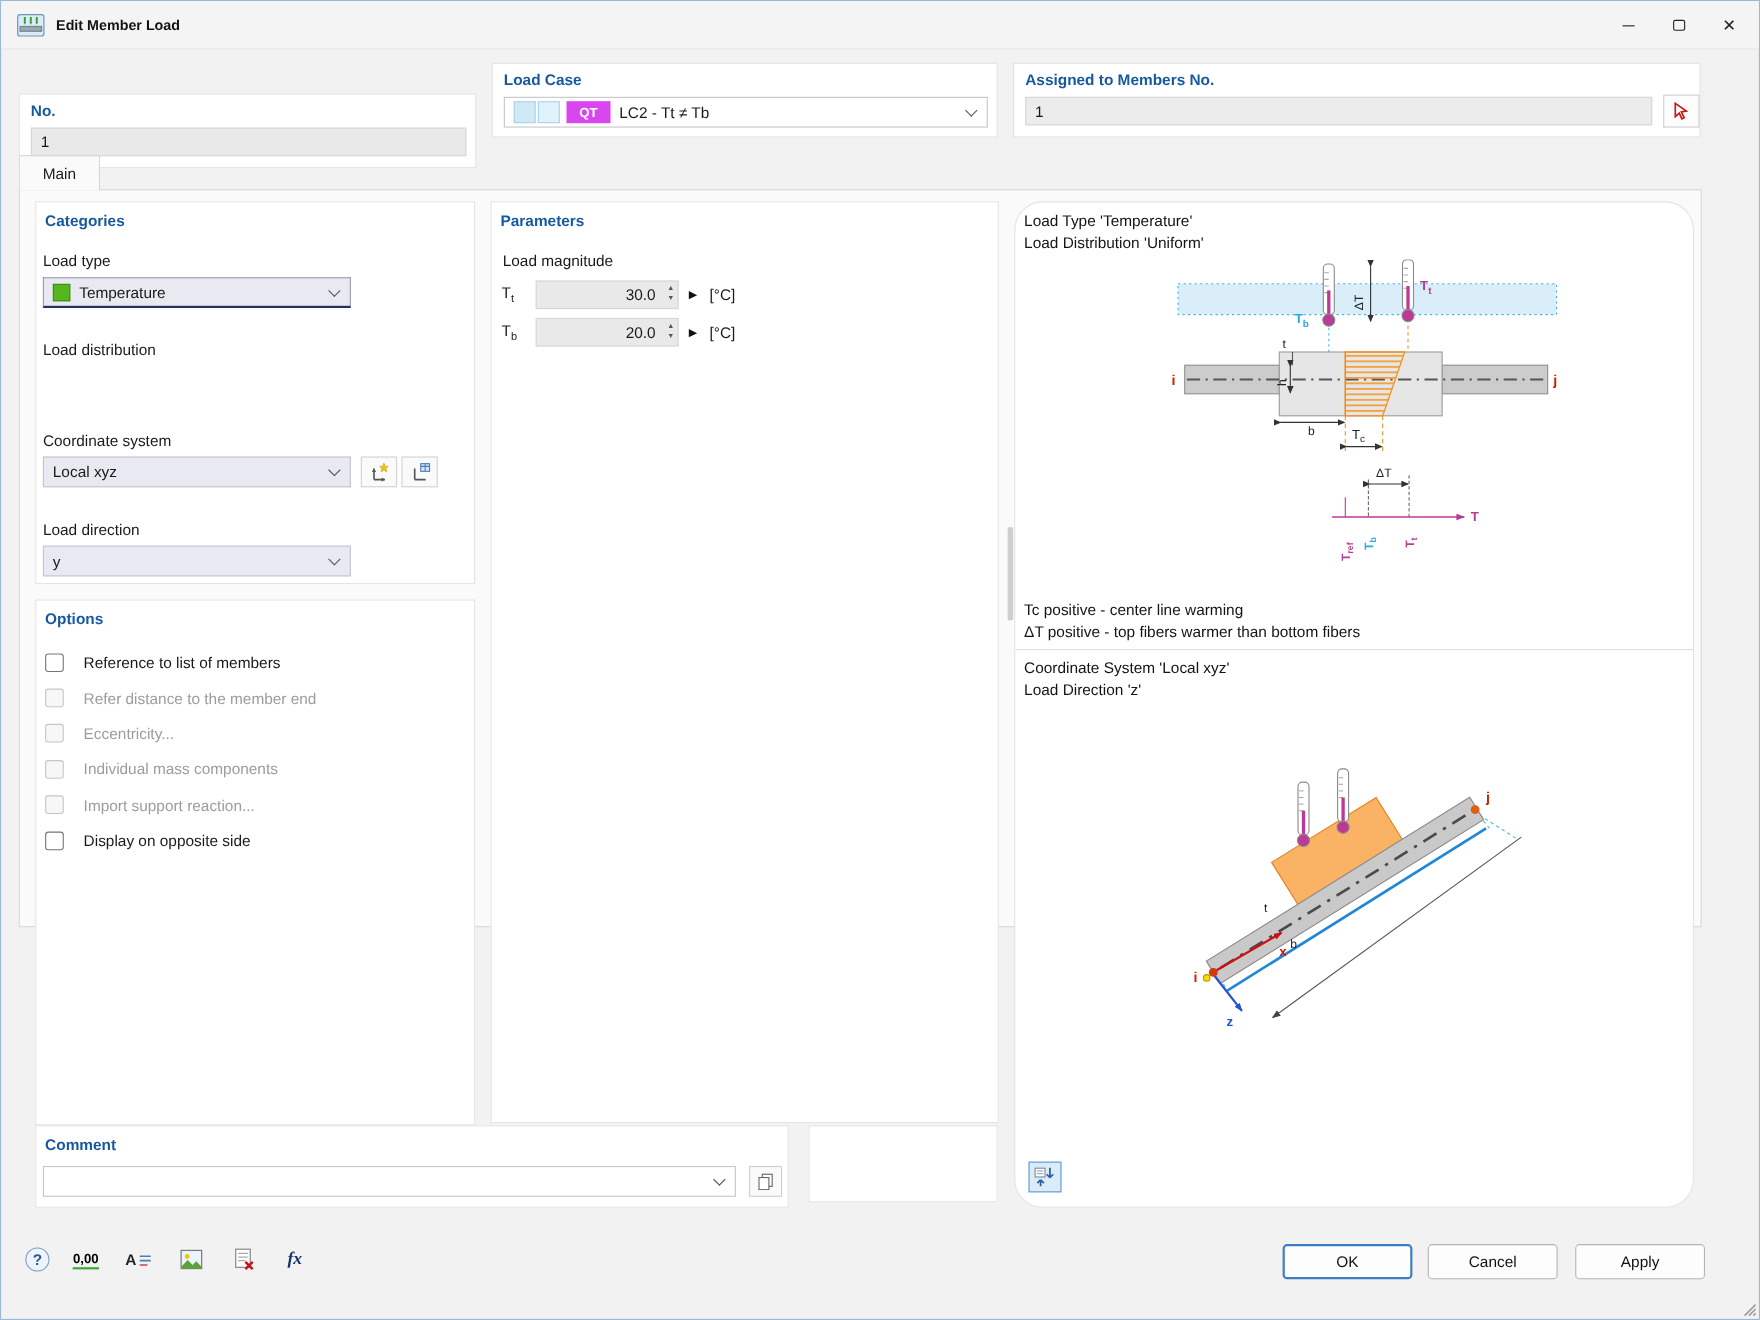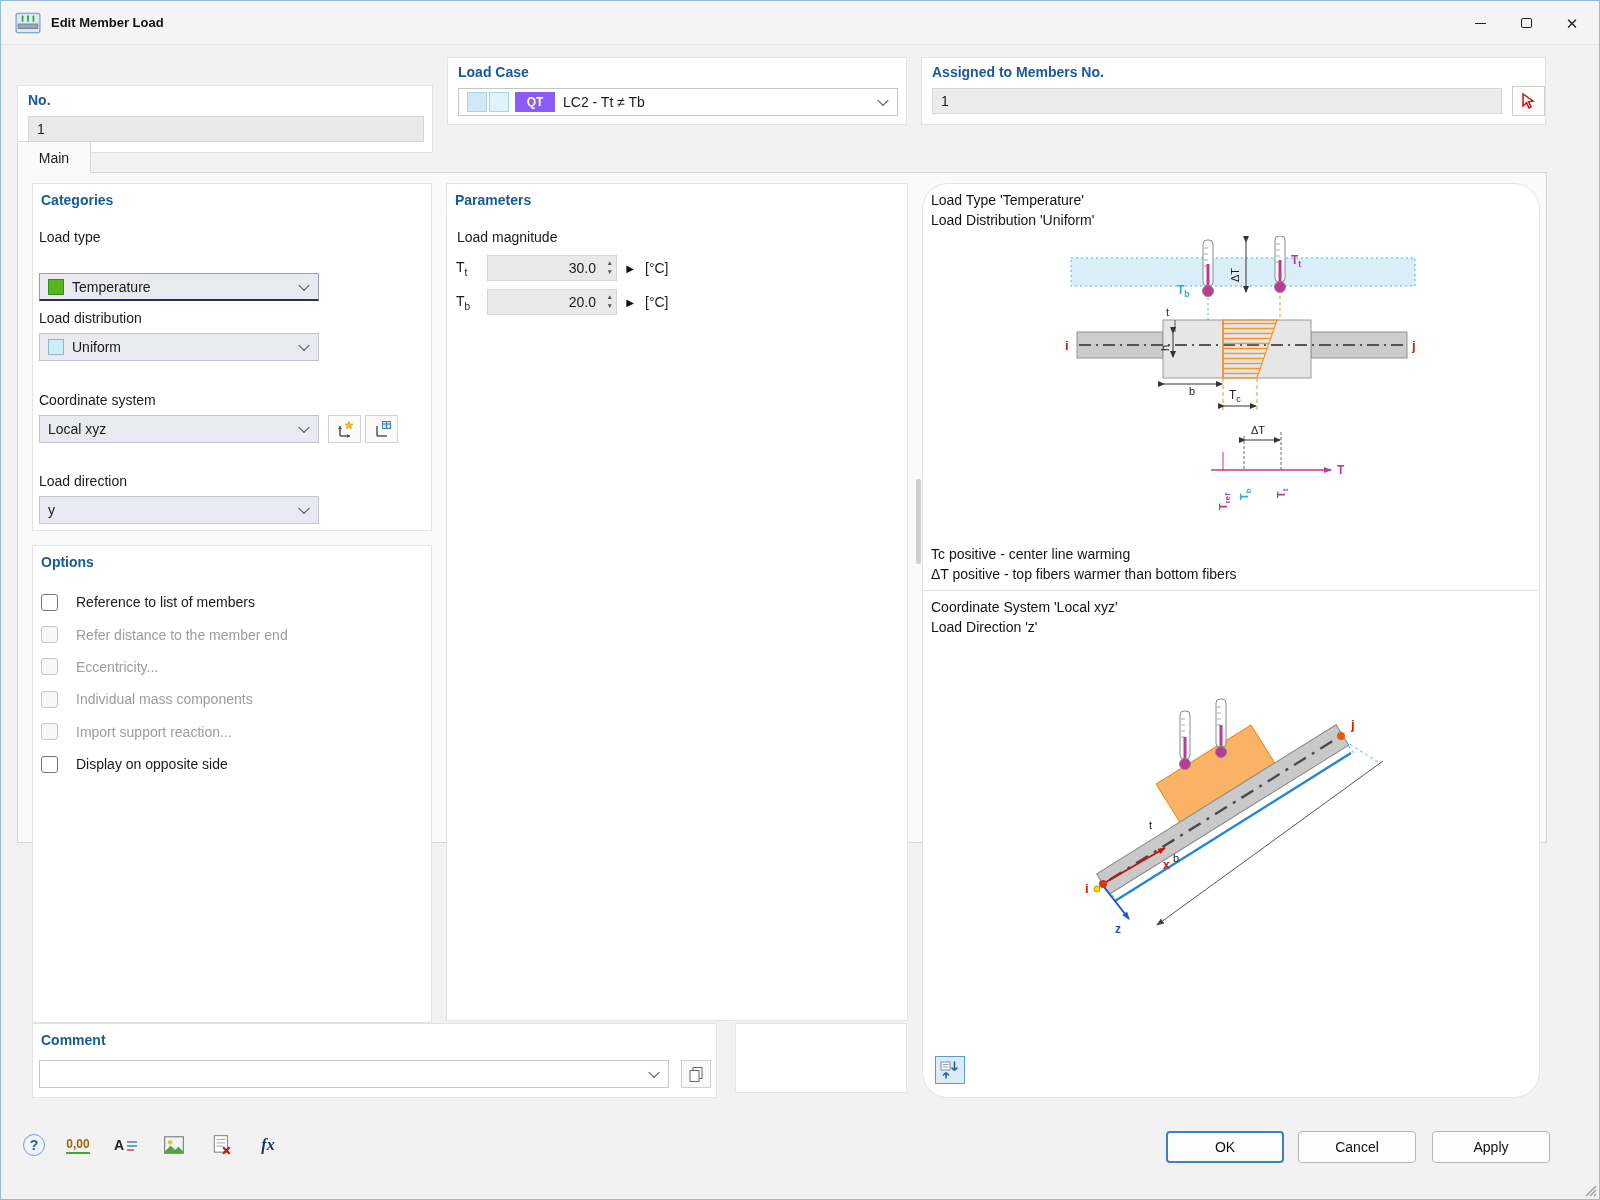--- a/index.html
+++ b/index.html
@@ -25,38 +25,38 @@
   .field { position:absolute; background:#e9e9e9; border:1px solid #d6d6d6; height:26px;
            font-size:14px; display:flex; align-items:center; padding:0 8px; }
   .combo { position:absolute; background:#fff; border:1px solid #c6c6c6; height:28px;
            display:flex; align-items:center; padding:0 26px 0 8px; font-size:14px; }
   .chev { position:absolute; right:10px; top:50%; width:8px; height:8px;
           border-right:1.6px solid #555; border-bottom:1.6px solid #555;
           transform:translateY(-70%) rotate(45deg); }
   .lc-swatch { width:20px; height:20px; margin-right:2px; border:1px solid #a8d4ea; flex:0 0 auto; }
   .lc-swatch.s1 { background:#cfe9f6; }
   .lc-swatch.s2 { background:#e0f2fb; }
-  .lc-badge { background:#8b5cf6; color:#fff; font-size:12px; font-weight:700; width:40px; height:20px;
+  .lc-badge { background:#d946ef; color:#fff; font-size:12px; font-weight:700; width:40px; height:20px;
               display:flex; align-items:center; justify-content:center; margin:0 8px 0 4px; flex:0 0 auto; }
   .pick-btn { position:absolute; width:33px; height:30px; background:#fdfdfd; border:1px solid #cfcfcf;
               display:flex; align-items:center; justify-content:center; }
 
   
   .tab { position:absolute; left:16px; top:140px; width:74px; height:32px; background:#fafafa;
          border:1px solid #d6d6d6; border-bottom:none; border-radius:2px 2px 0 0; z-index:2;
          display:flex; align-items:center; justify-content:center; font-size:14px; }
   .content { position:absolute; left:16px; top:171px; width:1530px; height:671px;
              background:#fafafa; border:1px solid #d6d6d6; }
   .group { position:absolute; background:#ffffff; border:1px solid #e4e4e4; }
   .group-title { position:absolute; left:8px; top:8px; font-size:14px; font-weight:700; color:#17599f; }
   .lbl { position:absolute; font-size:14px; color:#1a1a1a; }
 
   .dd { position:absolute; height:28px; background:#e9e9f2; border:1px solid #c3c3d4;
         display:flex; align-items:center; padding:0 26px 0 8px; font-size:14px; }
-  .dd.focused { border-color:#9a9ab4; border-bottom:2px solid #2d2d66;margin-top:21px; }
+  .dd.focused { border-color:#9a9ab4; border-bottom:2px solid #2d2d66; }
   .dd-swatch { width:16px; height:16px; margin-right:8px; border:1px solid rgba(0,0,0,.25); flex:0 0 auto; }
   .icon-btn { position:absolute; width:33px; height:28px; background:#fafafa; border:1px solid #d2d2d2;
               display:flex; align-items:center; justify-content:center; }
 
   
   .opt-list { position:absolute; left:8px; top:40px; right:8px; }
   .opt { display:flex; align-items:center; gap:18px; height:32.4px; cursor:default; }
   .cb { width:17px; height:17px; border:1px solid #767676; border-radius:3px; background:#fff; flex:0 0 auto; }
   .opt-label { font-size:14px; color:#1a1a1a; }
   .opt.disabled .cb { border-color:#c6c6c6; background:#f7f7f7; }
@@ -84,21 +84,21 @@
 
   
   .copy-btn { position:absolute; width:30px; height:28px; background:#fafafa; border:1px solid #cfcfcf;
               display:flex; align-items:center; justify-content:center; }
 
   
   .toolbtn { position:absolute; top:1128px; width:34px; height:32px; background:transparent; border:none;
              display:flex; align-items:center; justify-content:center; }
   .help-circle { width:22px; height:22px; border-radius:50%; background:#eef4fb; border:1px solid #7c9cc6;
                  color:#2b579a; font-weight:700; font-size:14px; display:flex; align-items:center; justify-content:center; }
-  .units-label { font-size:12px; font-weight:700; color:#a16207; border-bottom:2.5px solid #3aaa35; padding-bottom:1px; }
+  .units-label { font-size:12px; font-weight:700; color:#000000; border-bottom:2.5px solid #3aaa35; padding-bottom:1px; }
   .rename-a { font-size:14px; font-weight:700; color:#222; margin-right:2px; }
   .fx-label { font-family:"Liberation Serif", serif; font-style:italic; font-weight:700; font-size:16px; color:#17336e; }
   .btn { position:absolute; top:1130px; width:118px; height:32px; background:#fdfdfd; border:1px solid #b5b5b5;
          border-radius:4px; font-size:14px; color:#111; display:flex; align-items:center; justify-content:center; }
   .btn.ok { border:2px solid #3f7fc1; }
   .grip { position:absolute; right:2px; bottom:2px; }
 </style>
 </head>
 <body>
 
@@ -163,25 +163,20 @@
 
     <div class="group" style="left:14px; top:10px; width:400px; height:348px;">
       <div class="group-title">Categories</div>
       <div class="lbl" style="left:6px; top:45px;">Load type</div>
       <div class="dd focused" style="left:6px; top:68px; width:280px;">
         <span class="dd-swatch" style="background:#55b71e;"></span>
         <span>Temperature</span>
         <span class="chev"></span>
       </div>
       <div class="lbl" style="left:6px; top:126px;">Load distribution</div>
-      <div class="dd" style="left:6px; top:149px; width:280px;">
-        <span class="dd-swatch" style="background:#cdeffa;"></span>
-        <span>Uniform</span>
-        <span class="chev"></span>
-      </div>
       <div class="lbl" style="left:6px; top:208px;">Coordinate system</div>
       <div class="dd" style="left:6px; top:231px; width:280px;">
         <span>Local xyz</span>
         <span class="chev"></span>
       </div>
       <div class="icon-btn" style="left:295px; top:231px;">
         <svg viewBox="0 0 20 20" width="20" height="20">
           <path d="M5,17 V7 M5,17 H15" stroke="#555" stroke-width="1.5" fill="none"></path>
           <path d="M5,7 l-2,3 h4 z M15,17 l-3,-2 v4 z" fill="#555"></path>
           <polygon points="14,2 15.2,5 18,5 15.8,7 16.6,10 14,8.3 11.4,10 12.2,7 10,5 12.8,5" fill="#f4c20d" stroke="#c79a00" stroke-width="0.5"></polygon>

